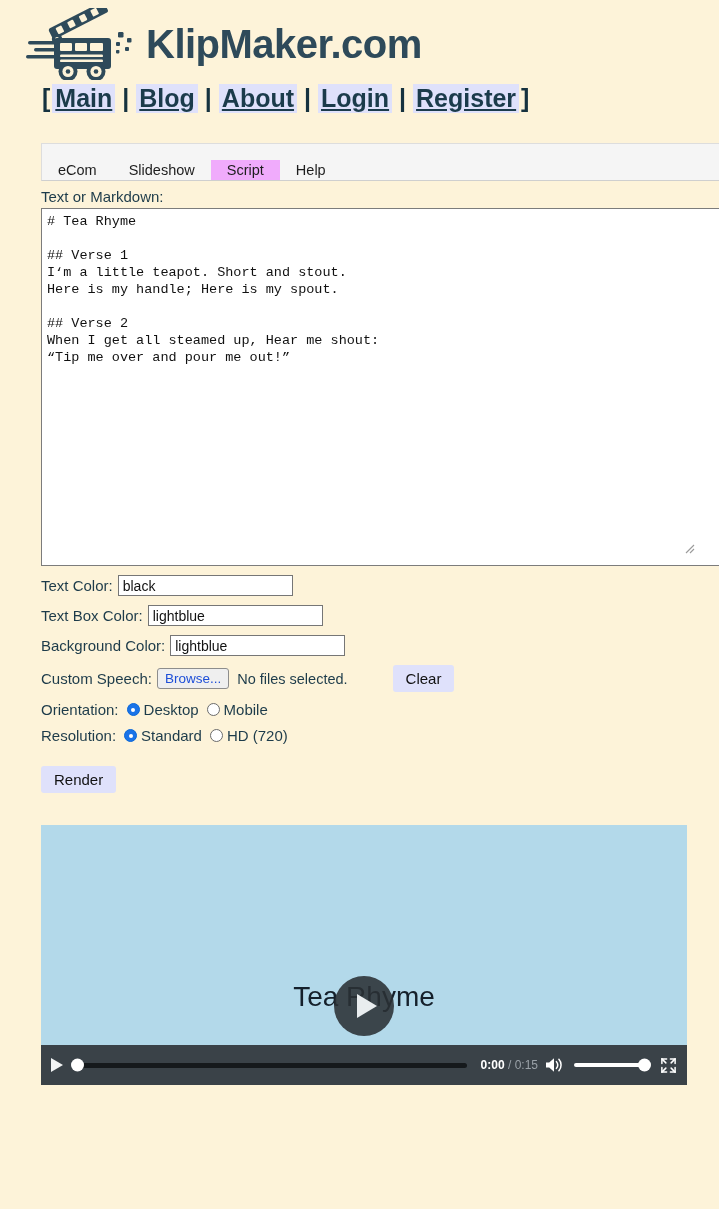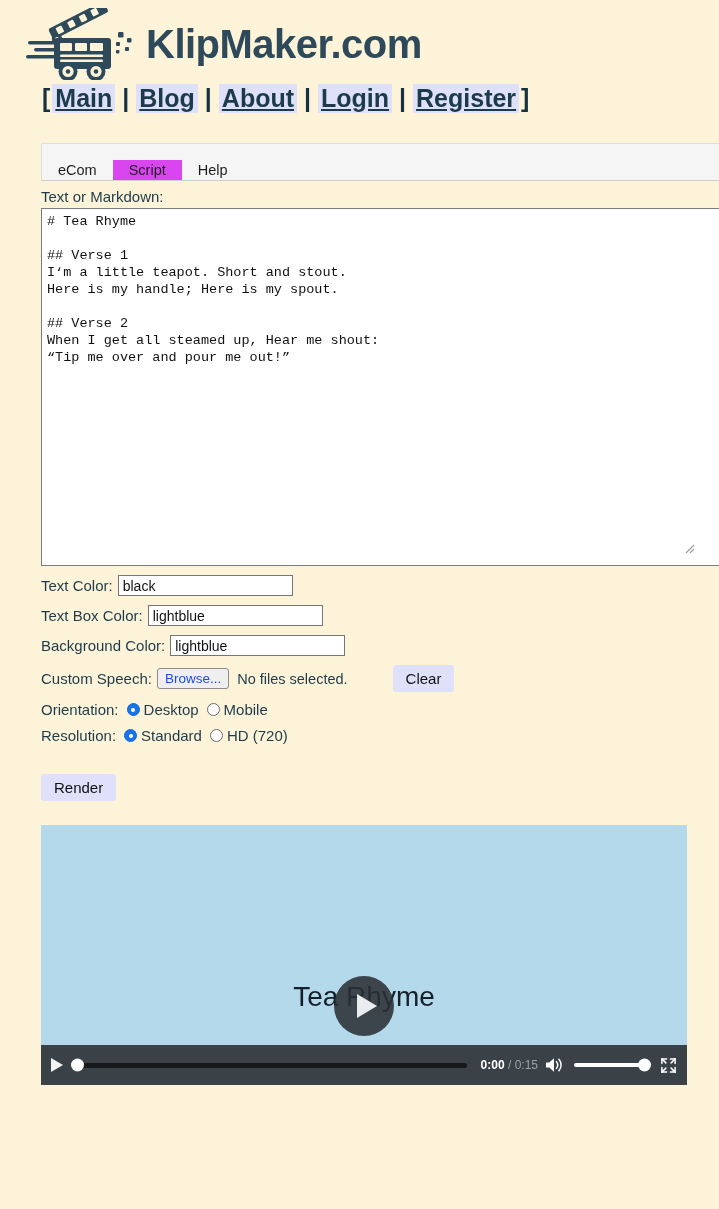--- a/index.html
+++ b/index.html
@@ -82,21 +82,21 @@
     display: flex;
     align-items: center;
     padding: 0 16px;
     font-size: 14.5px;
     color: #1d1d1d;
     background: transparent;
     cursor: pointer;
     margin-top: 16px;
   }
   .tab.active {
-    background: #d946ef;
+    background: #f0abfc;
   }
 
   
   #form-area {
     position: absolute;
     left: 41px;
     top: 188px;
     width: 700px;
   }
   .field-label {
@@ -218,21 +218,21 @@
     left: 3.5px; top: 3.5px;
     width: 4px; height: 4px;
     border-radius: 50%;
     background: #ffffff;
   }
   .radio-label {
     font-size: 15px;
     color: #1d3b4a;
   }
   #render-button {
-    margin-top: 30px;
+    margin-top: 22px;
     display: inline-block;
   }
 
   
   #video-wrap {
     position: absolute;
     left: 41px;
     top: 825px;
     width: 640px;
     height: 260px;
@@ -420,20 +420,21 @@
   <a href="#">About</a>
   <span class="sep">|</span>
   <a href="#">Login</a>
   <span class="sep">|</span>
   <a href="#">Register</a>
   <span class="brk">]</span>
 </div>
 
 <div id="tabbar">
   <div class="tab">eCom</div>
+  <div class="tab">Slideshow</div>
   <div class="tab active">Script</div>
   <div class="tab">Help</div>
 </div>
 
 <div id="form-area">
 
   <label id="ta-label" class="field-label">Text or Markdown:</label>
   <textarea id="script-textarea" spellcheck="false" style=""># Tea Rhyme
 
 ## Verse 1

